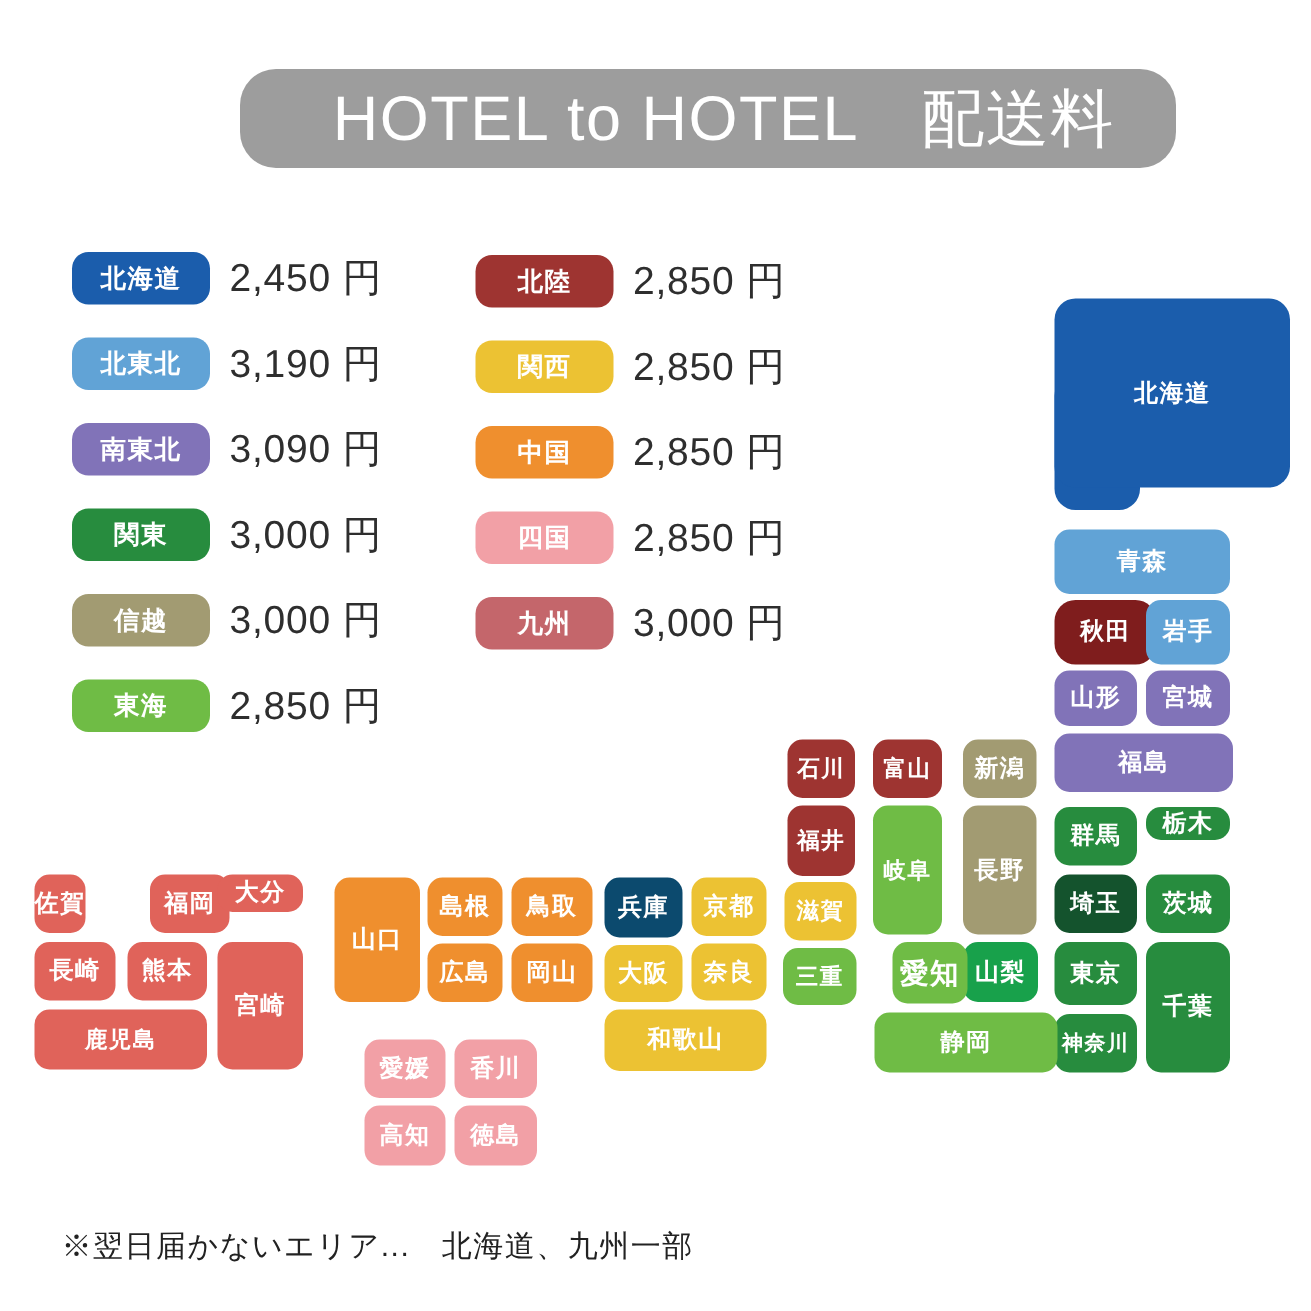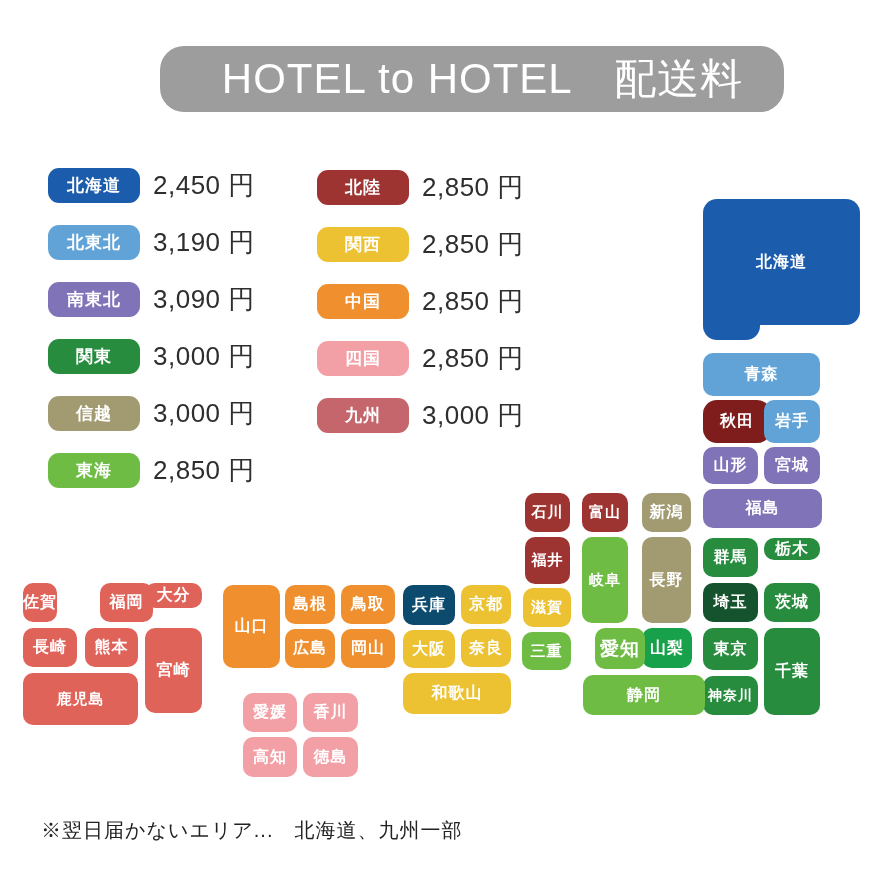--- a/index.html
+++ b/index.html
@@ -151,18 +151,18 @@
       <div class="map-tile" style="left: 243px; top: 693px; width: 54px; height: 39px; background: rgb(242, 160, 166);">愛媛</div>
       <div class="map-tile" style="left: 303px; top: 693px; width: 55px; height: 39px; background: rgb(242, 160, 166);">香川</div>
       <div class="map-tile" style="left: 243px; top: 737px; width: 54px; height: 40px; background: rgb(242, 160, 166);">高知</div>
       <div class="map-tile" style="left: 303px; top: 737px; width: 55px; height: 40px; background: rgb(242, 160, 166);">徳島</div>
       <div class="map-tile" style="left: 23px; top: 583px; width: 34px; height: 39px; background: rgb(224, 99, 90);">佐賀</div>
       <div class="map-tile" style="left: 85px; top: 583px; width: 53px; height: 39px; background: rgb(224, 99, 90); margin-left: 15px;">福岡</div>
       <div class="map-tile" style="left: 145px; top: 583px; width: 57px; height: 25px; background: rgb(224, 99, 90);">大分</div>
       <div class="map-tile" style="left: 23px; top: 628px; width: 54px; height: 39px; background: rgb(224, 99, 90);">長崎</div>
       <div class="map-tile" style="left: 85px; top: 628px; width: 53px; height: 39px; background: rgb(224, 99, 90);">熊本</div>
       <div class="map-tile" style="left: 145px; top: 628px; width: 57px; height: 85px; background: rgb(224, 99, 90);">宮崎</div>
-      <div class="map-tile" style="left: 23px; top: 673px; width: 115px; height: 52px; background: rgb(224, 99, 90); font-size: 15px;">鹿児島</div>
+      <div class="map-tile" style="left: 23px; top: 673px; width: 115px; height: 40px; background: rgb(224, 99, 90); font-size: 15px;">鹿児島</div>
     </div>
 
   <div class="note">※翌日届かないエリア...　北海道、九州一部</div>
 
 </div>
 
 </body></html>

